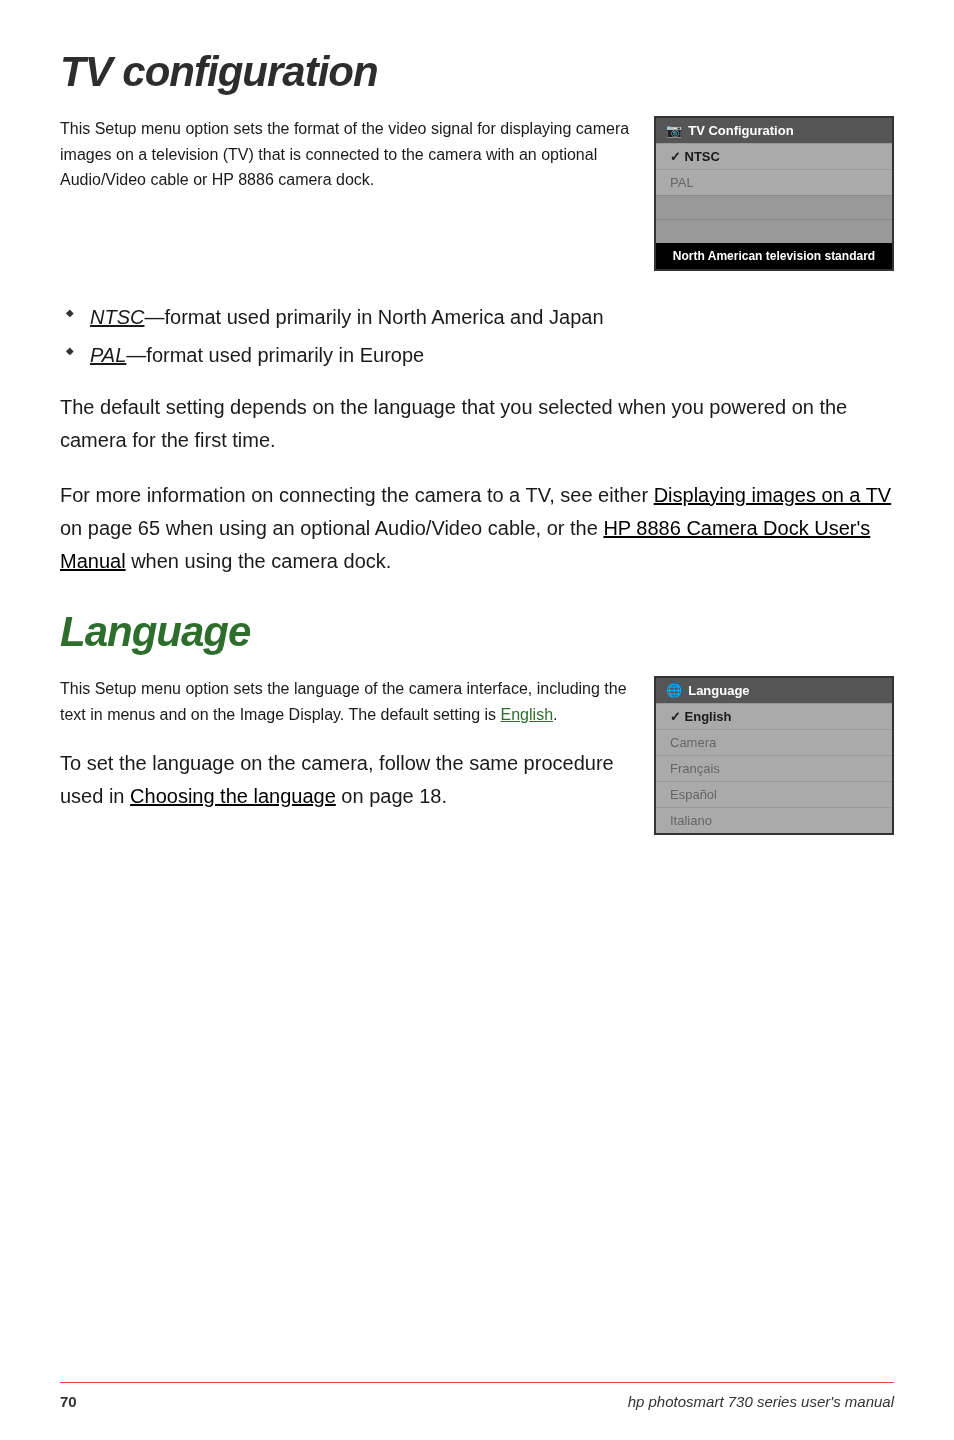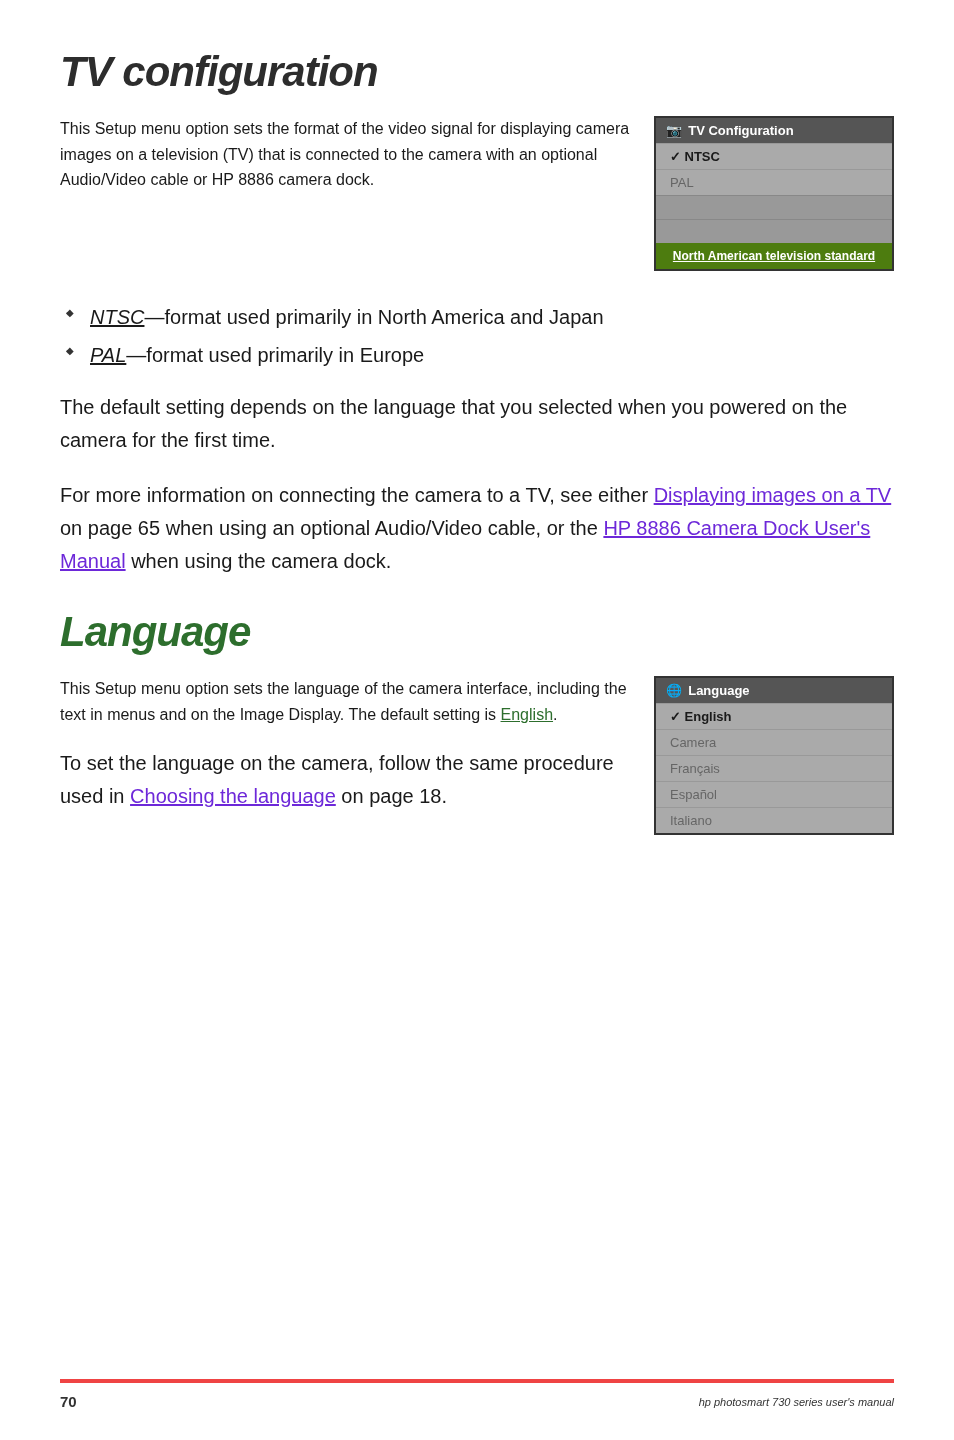--- a/index.html
+++ b/index.html
@@ -92,27 +92,26 @@
     .lcd-menu-item.checked::before {
       content: '✓ ';
       font-weight: bold;
     }
 
     .lcd-menu-item.dimmed {
       color: #666;
     }
 
     .lcd-menu-footer {
-      background: #4d7c0f;
+      background: #000000;
       color: #fff;
       padding: 6px 10px;
       font-size: 12px;
       font-weight: bold;
       text-align: center;
-      text-decoration: underline;
     }
 
     .bullet-list {
       margin: 20px 0 20px 20px;
       list-style: none;
     }
 
     .bullet-list li {
       font-size: 20px;
       line-height: 1.6;
@@ -136,48 +135,48 @@
     }
 
     .paragraph {
       font-size: 20px;
       line-height: 1.65;
       color: #1a1a1a;
       margin-bottom: 22px;
     }
 
     .paragraph .link {
-      color: #6d28d9;
+      color: #000000;
       text-decoration: underline;
     }
 
     .section-divider {
       margin: 30px 0 20px 0;
     }
 
     .footer-bar {
       position: absolute;
       bottom: 30px;
       left: 60px;
       right: 60px;
       display: flex;
       justify-content: space-between;
       align-items: center;
-      border-top: 4px solid #ef4444;
+      border-top: 1px solid #ef4444;
       padding-top: 10px;
     }
 
     .footer-page {
       font-size: 15px;
       color: #333;
       font-weight: bold;
     }
 
     .footer-title {
-      font-size: 11px;
+      font-size: 15px;
       color: #333;
       font-style: italic;
     }
 
     .lcd-menu-item-blank {
       padding: 5px 14px;
       background: #999;
       height: 24px;
       border-top: 1px solid #888;
     }

